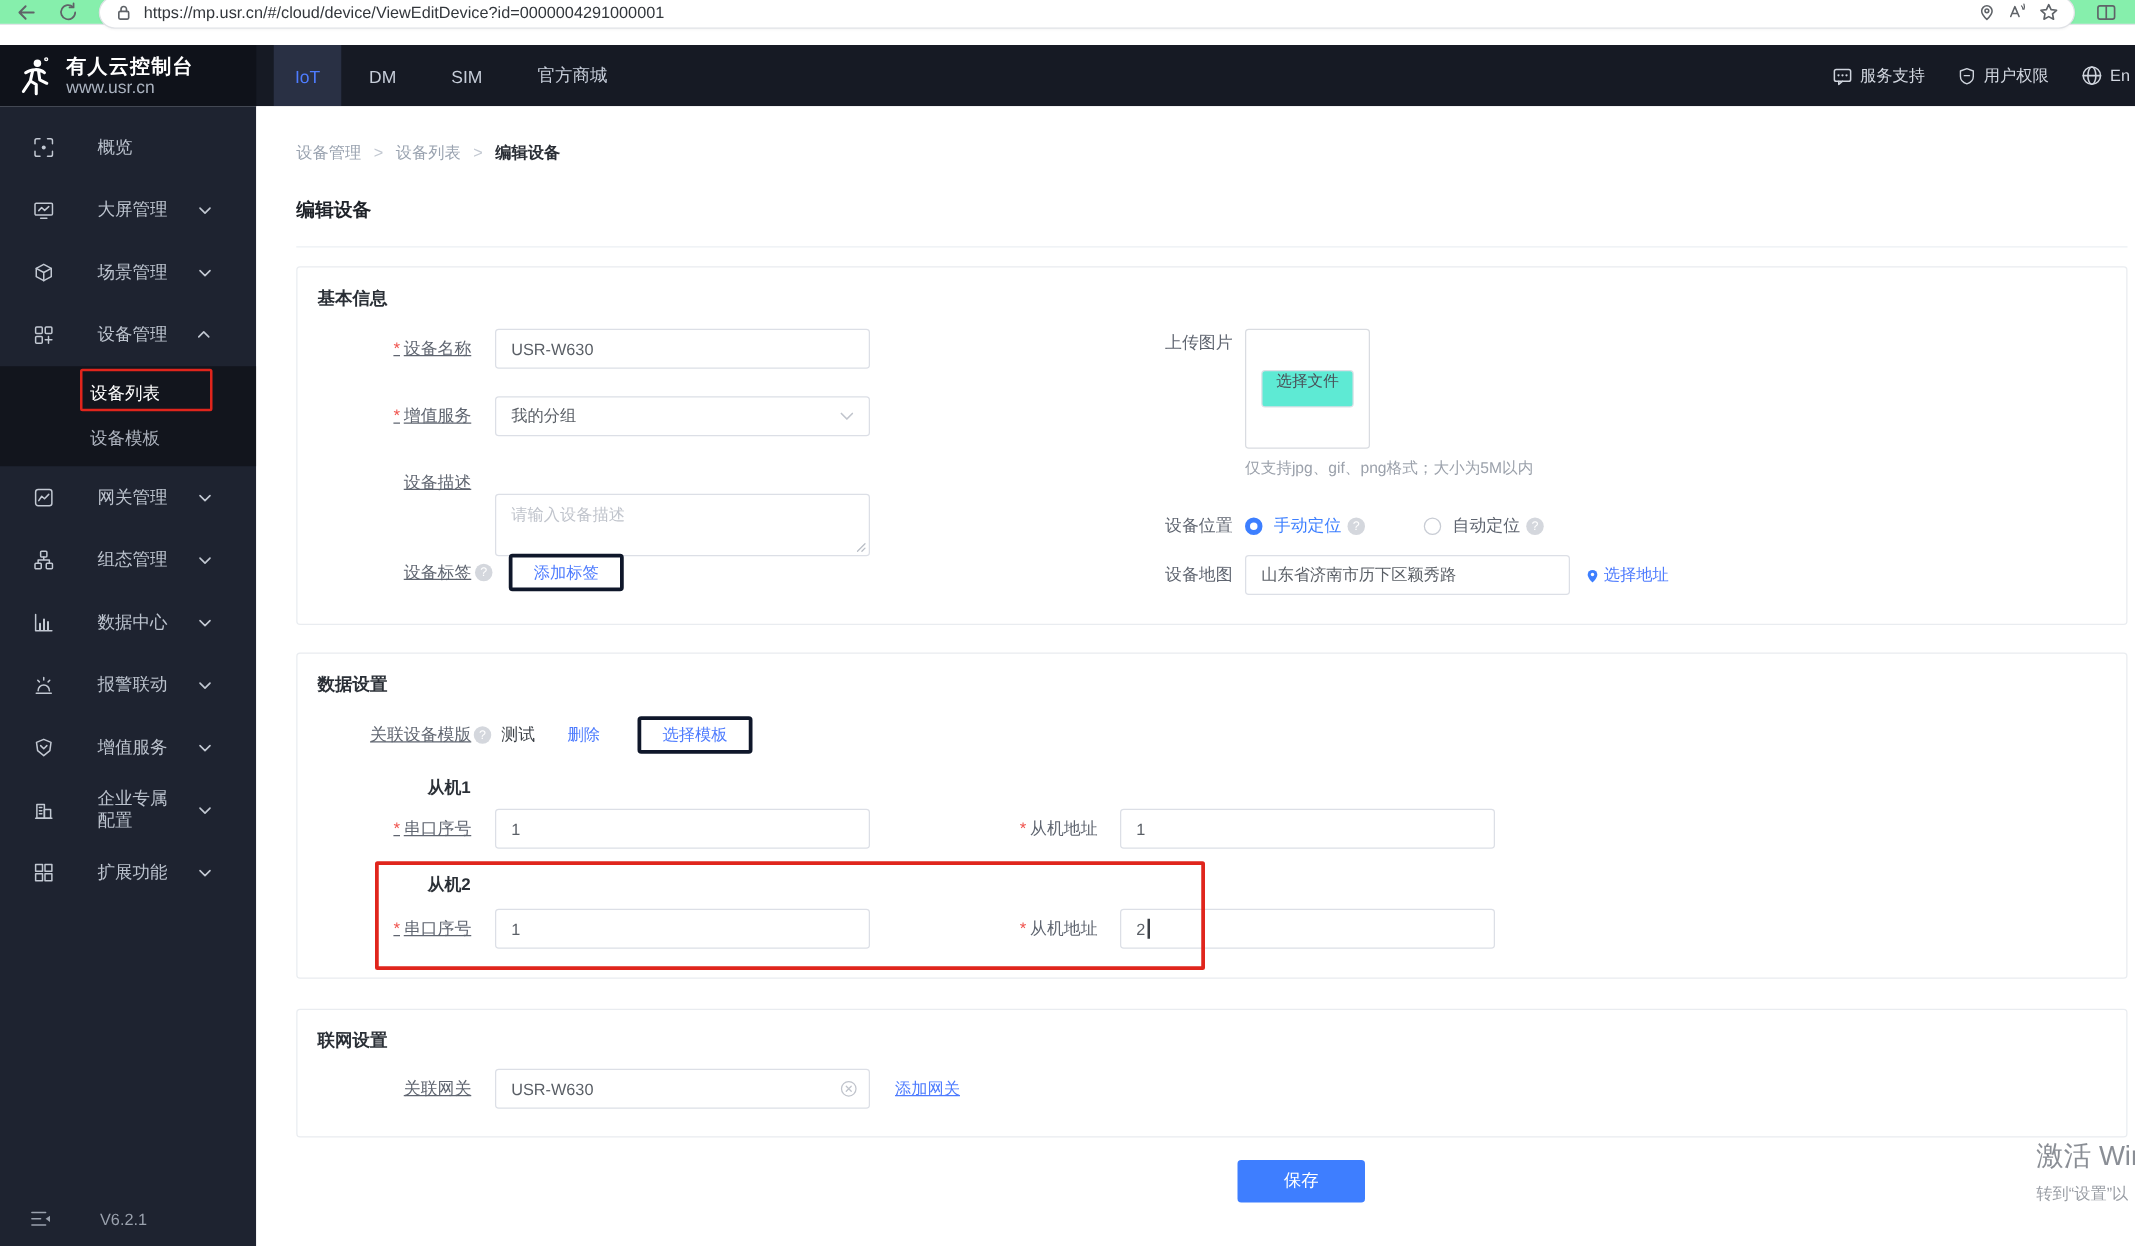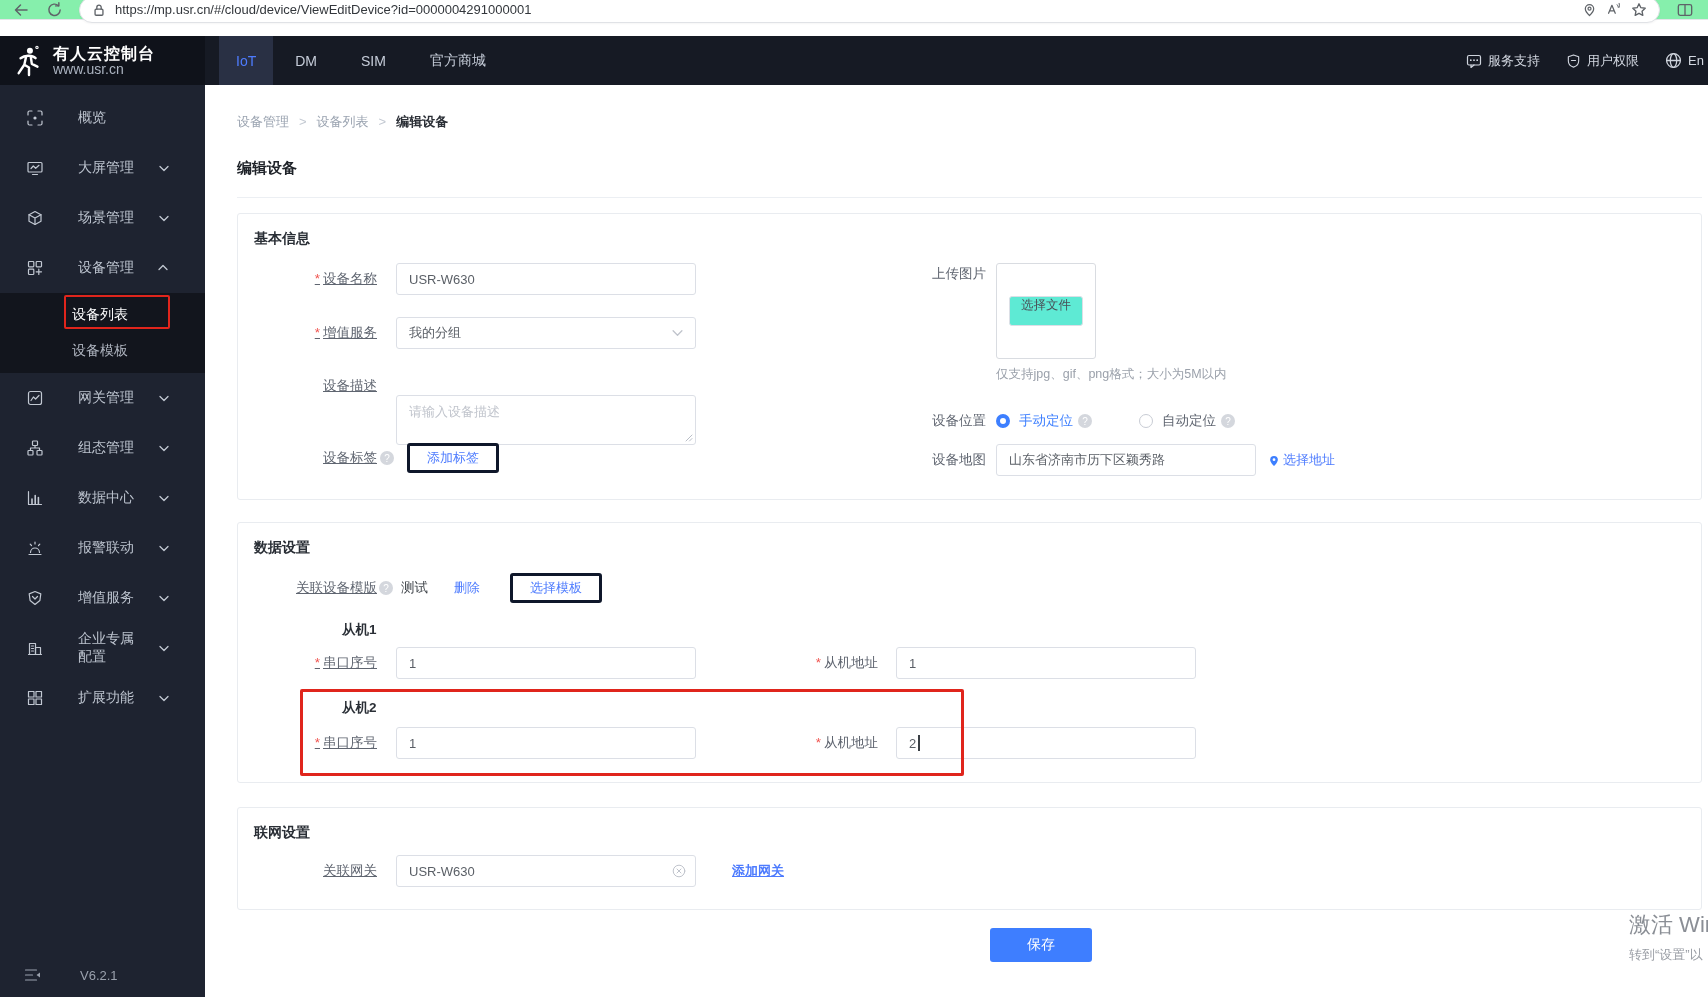--- a/index.html
+++ b/index.html
@@ -530,21 +530,21 @@
         <span class="gap"></span>
         <div class="tin w300" style="position:relative;">
           <span>USR-W630</span>
           <span class="icon clear-ic">
             <svg width="14" height="14" viewBox="0 0 14 14">
                 <circle cx="7" cy="7" r="5.8" stroke-width="1"></circle>
                 <path d="M5 5l4 4M9 5l-4 4" stroke-width="1"></path>
               </svg>
           </span>
         </div>
-        <span class="link ul" style="margin-left:36px;font-weight:bold;">添加网关</span>
+        <span class="link ul" style="margin-left:20px;">添加网关</span>
       </div>
     </div>
 
     <button class="save-btn">保存</button>
 
     <div class="watermark">
       <div class="w1">激活 Win</div>
       <div class="w2">转到“设置”以</div>
     </div>
 

